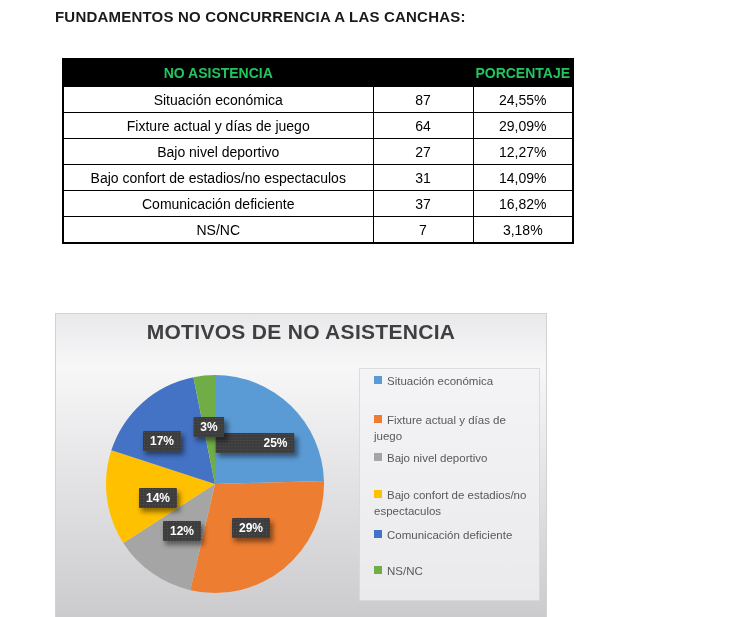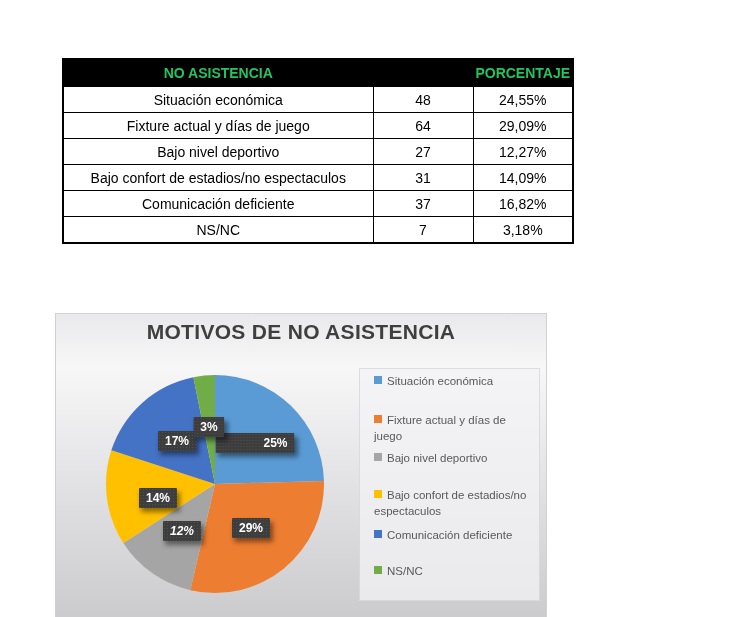--- a/index.html
+++ b/index.html
@@ -67,38 +67,39 @@
   .legend-swatch{
     display:inline-block;width:8px;height:8px;margin-right:5px;
     vertical-align:1px;
   }
 </style>
 </head>
 <body>
 
 <div class="page">
 
+  <div class="doc-title">FUNDAMENTOS NO CONCURRENCIA A LAS CANCHAS:</div>
 
   <table class="data">
     <colgroup>
         <col class="c1">
         <col class="c2">
         <col class="c3">
       </colgroup>
     <thead>
       <tr>
         <th>NO ASISTENCIA</th>
         <th></th>
         <th>PORCENTAJE</th>
       </tr>
     </thead>
     <tbody id="table-body">
         <tr>
           <td>Situación económica</td>
-          <td>48</td>
+          <td>87</td>
           <td>24,55%</td>
         </tr>
         <tr>
           <td>Fixture actual y días de juego</td>
           <td>64</td>
           <td>29,09%</td>
         </tr>
         <tr>
           <td>Bajo nivel deportivo</td>
           <td>27</td>
@@ -128,23 +129,23 @@
         <path d="M 159 170 L 159.00 61.00 A 109 109 0 0 1 267.96 166.92 Z" fill="#5B9BD5"></path>
         <path d="M 159 170 L 267.96 166.92 A 109 109 0 0 1 134.29 276.16 Z" fill="#ED7D31"></path>
         <path d="M 159 170 L 134.29 276.16 A 109 109 0 0 1 67.30 228.92 Z" fill="#A5A5A5"></path>
         <path d="M 159 170 L 67.30 228.92 A 109 109 0 0 1 55.33 136.32 Z" fill="#FFC000"></path>
         <path d="M 159 170 L 55.33 136.32 A 109 109 0 0 1 137.37 63.17 Z" fill="#4472C4"></path>
         <path d="M 159 170 L 137.37 63.17 A 109 109 0 0 1 159.00 61.00 Z" fill="#70AD47"></path>
       </svg>
     <div id="labels">
         <div class="pie-label" style="left: 199px; top: 129px; padding-left: 48px;">25%</div>
         <div class="pie-label" style="left: 195px; top: 214px;">29%</div>
-        <div class="pie-label" style="left: 126px; top: 217px; font-style: italic;">12%</div>
+        <div class="pie-label" style="left: 126px; top: 217px;">12%</div>
         <div class="pie-label" style="left: 102px; top: 184px;">14%</div>
-        <div class="pie-label" style="left: 121px; top: 127px;">17%</div>
+        <div class="pie-label" style="left: 106px; top: 127px;">17%</div>
         <div class="pie-label" style="left: 153px; top: 113px;">3%</div>
       </div>
     <div class="legend" id="legend">
         <div class="legend-item" style="top: 4px;"><span class="legend-swatch" style="background: rgb(91, 155, 213);"></span><span>Situación económica</span></div>
         <div class="legend-item" style="top: 43px;"><span class="legend-swatch" style="background: rgb(237, 125, 49);"></span><span>Fixture actual y días de juego</span></div>
         <div class="legend-item" style="top: 81px;"><span class="legend-swatch" style="background: rgb(165, 165, 165);"></span><span>Bajo nivel deportivo</span></div>
         <div class="legend-item" style="top: 118px;"><span class="legend-swatch" style="background: rgb(255, 192, 0);"></span><span>Bajo confort de estadios/no espectaculos</span></div>
         <div class="legend-item" style="top: 158px;"><span class="legend-swatch" style="background: rgb(68, 114, 196);"></span><span>Comunicación deficiente</span></div>
         <div class="legend-item" style="top: 194px;"><span class="legend-swatch" style="background: rgb(112, 173, 71);"></span><span>NS/NC</span></div>
       </div>

